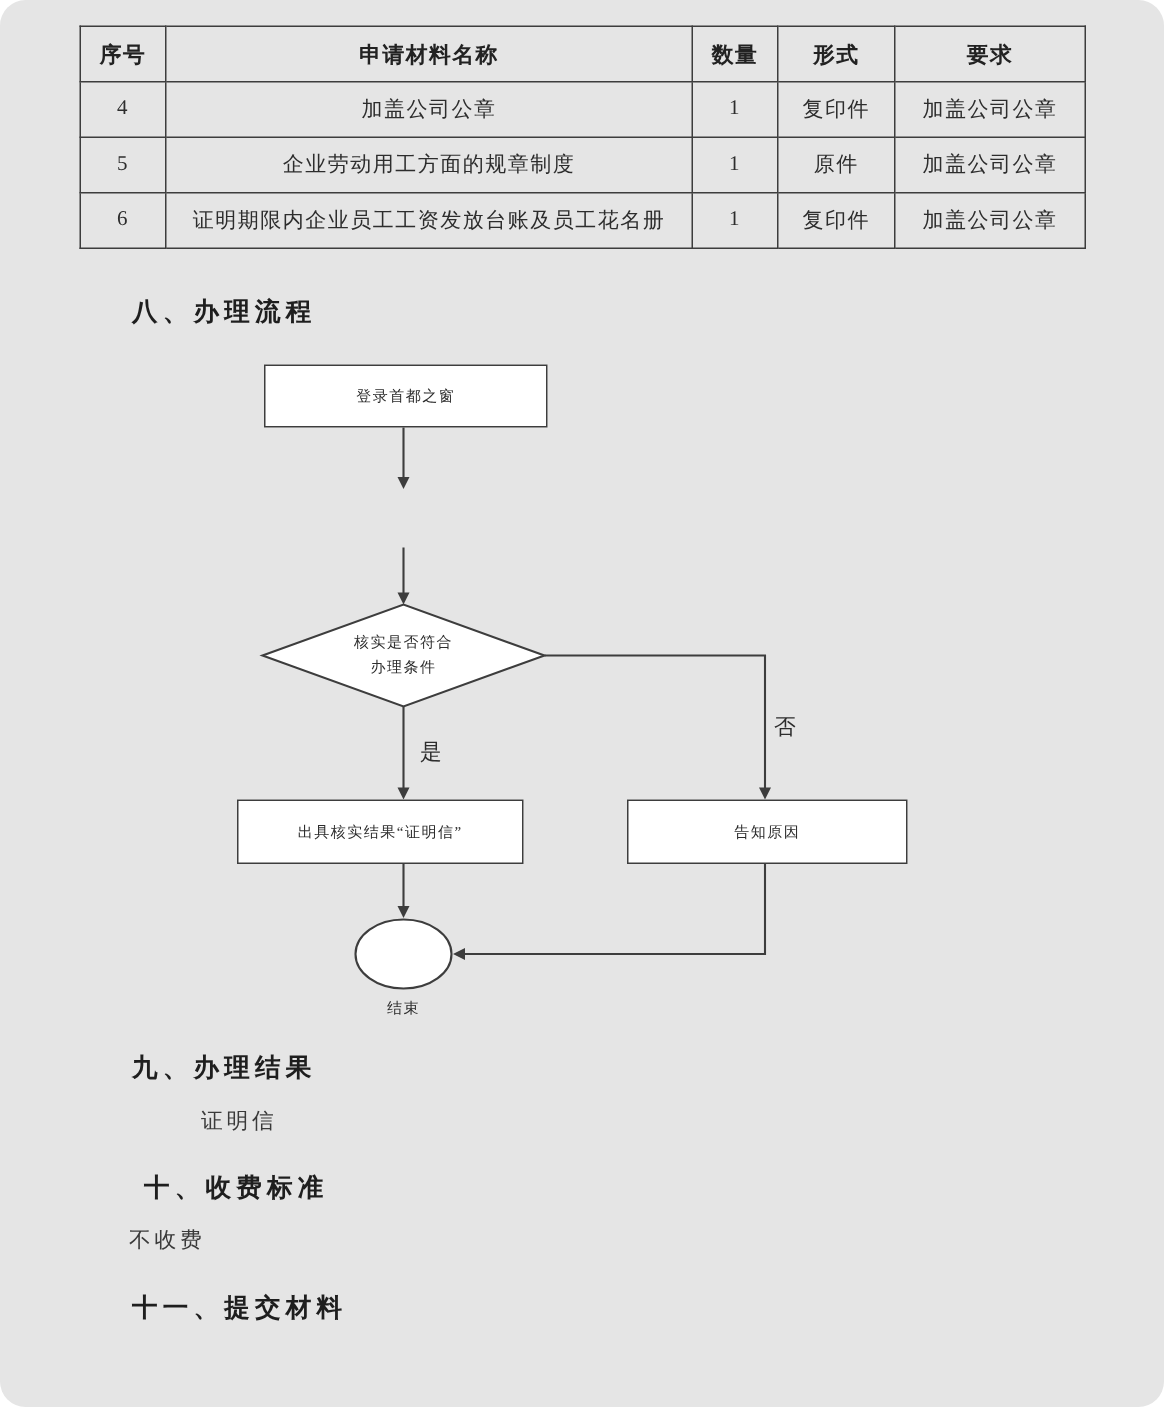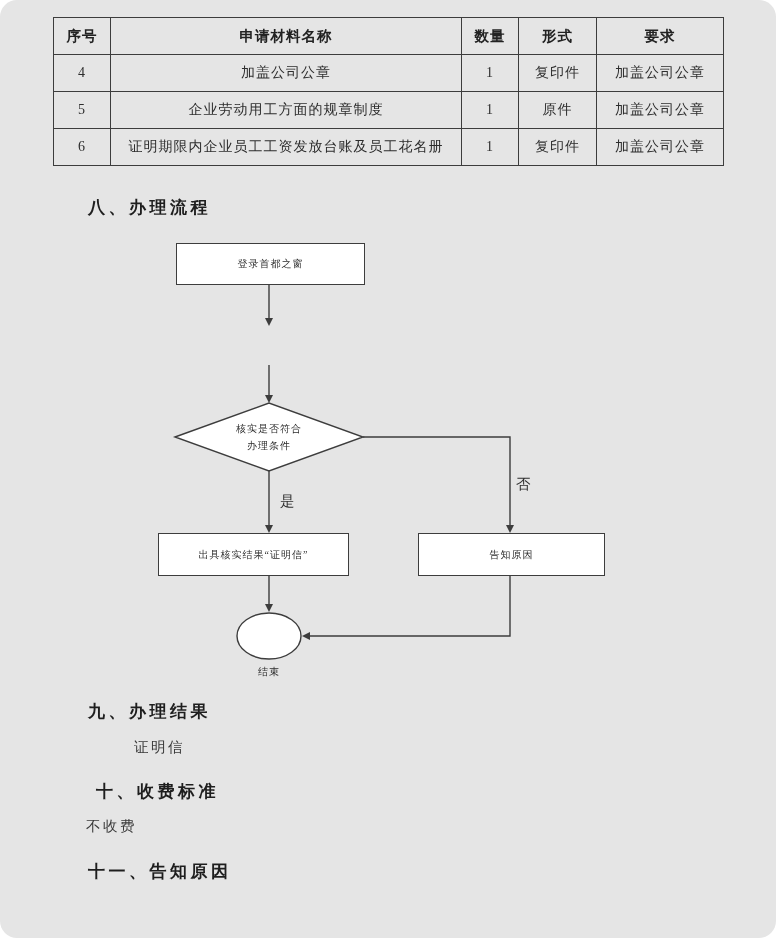--- a/index.html
+++ b/index.html
@@ -123,15 +123,15 @@
   <div class="fc-node fc-box" style="left:418px; top:533px; width:185px; height:41px;">告知原因</div>
 
   <div class="fc-node" style="left:237px; top:649px; width:64px; height:46px;">结束</div>
 
   <div class="sec-heading" style="left:88px; top:700px;">九、办理结果</div>
   <div class="sec-body" style="left:86px; top:738px;margin-left:48px;">证明信</div>
 
   <div class="sec-heading" style="left:96px; top:780px;">十、收费标准</div>
   <div class="sec-body" style="left:86px; top:817px;">不收费</div>
 
-  <div class="sec-heading" style="left:88px; top:860px;">十一、告知原因</div>
+  <div class="sec-heading" style="left:88px; top:860px;">十一、提交材料</div>
 
 </div>
 
 </body></html>

